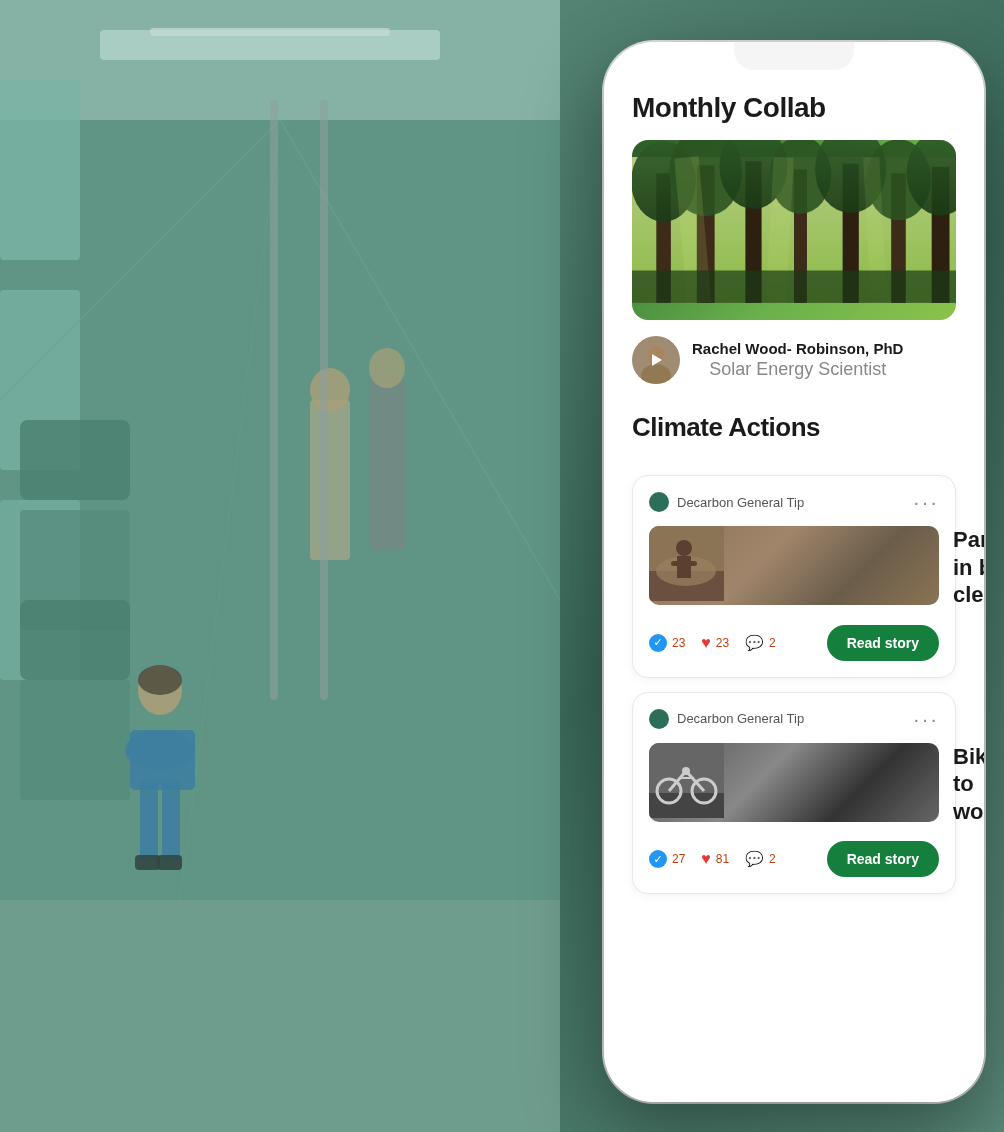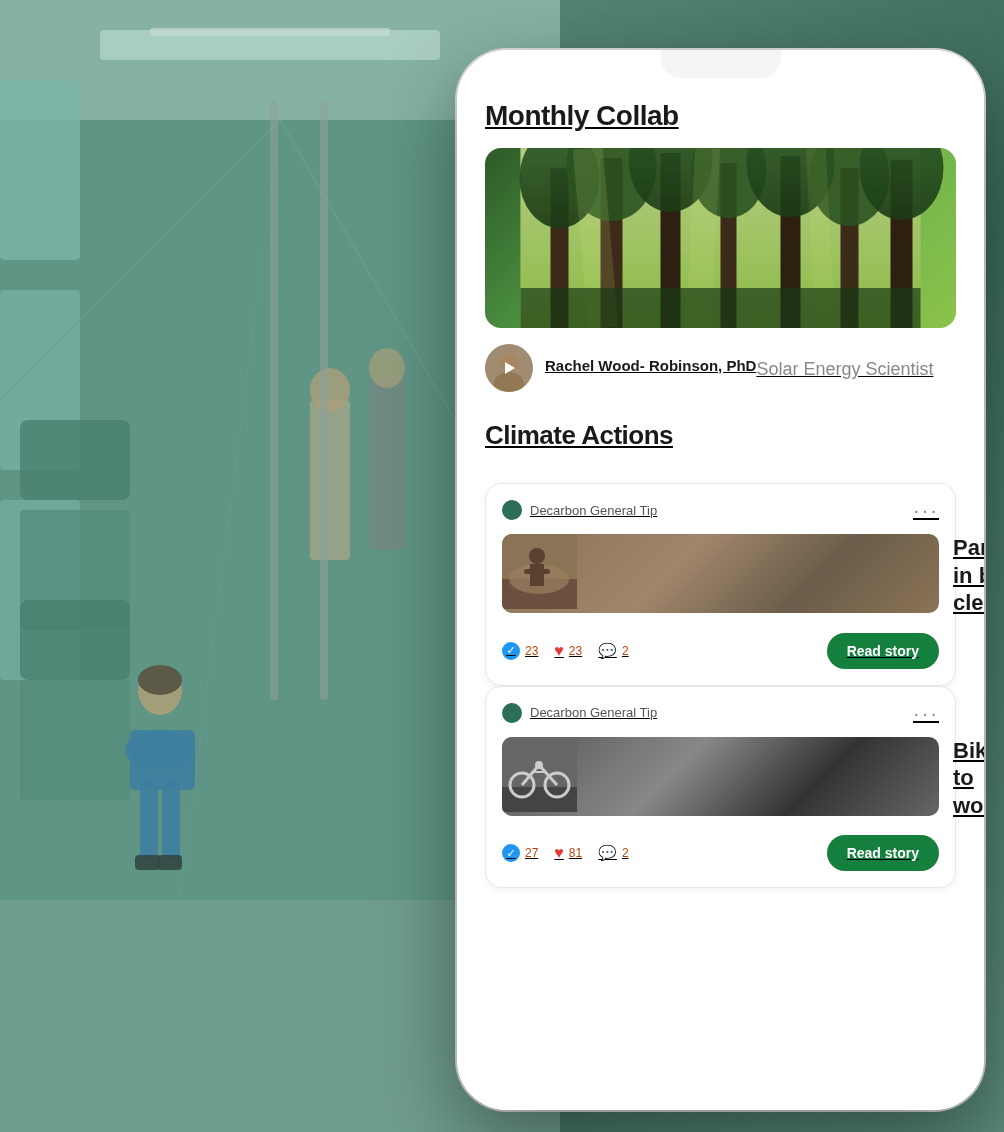--- a/index.html
+++ b/index.html
@@ -25,25 +25,24 @@
         #4a7a6a 80%,
         #5a8a7a 100%
       );
       z-index: 0;
     }
 
     
     .phone-container {
       position: absolute;
       right: 20px;
-      top: 50px;
-      width: 527px;
+      top: 42px;
+      width: 380px;
       height: 1060px;
       z-index: 10;
-      text-decoration: underline;
     }
 
     .phone-frame {
       width: 100%;
       height: 100%;
       background: #f5f5f5;
       border-radius: 50px;
       box-shadow: 0 30px 80px rgba(0,0,0,0.4), 0 0 0 2px #e0e0e0;
       overflow: hidden;
       position: relative;
@@ -131,21 +130,22 @@
       width: 0;
       height: 0;
       border-top: 6px solid transparent;
       border-bottom: 6px solid transparent;
       border-left: 10px solid white;
       margin-left: 2px;
     }
 
     .author-info {
       display: flex;
-      flex-direction: row;
+      flex-direction: column;
+      text-align: center;
     }
 
     .author-name {
       font-size: 15px;
       font-weight: 600;
       color: #1a1a1a;
     }
 
     .author-title {
       font-size: 18px;
@@ -161,21 +161,21 @@
       margin-bottom: 32px;
       letter-spacing: -0.5px;
     }
 
     
     .action-card {
       background: #ffffff;
       border: 1px solid #e8e8e8;
       border-radius: 16px;
       padding: 16px;
-      margin-bottom: 0;
+      margin-bottom: 14px;
       box-shadow: 0 2px 8px rgba(0,0,0,0.05);
     }
 
     .card-header {
       display: flex;
       align-items: center;
       justify-content: space-between;
       margin-bottom: 14px;
     }
 

